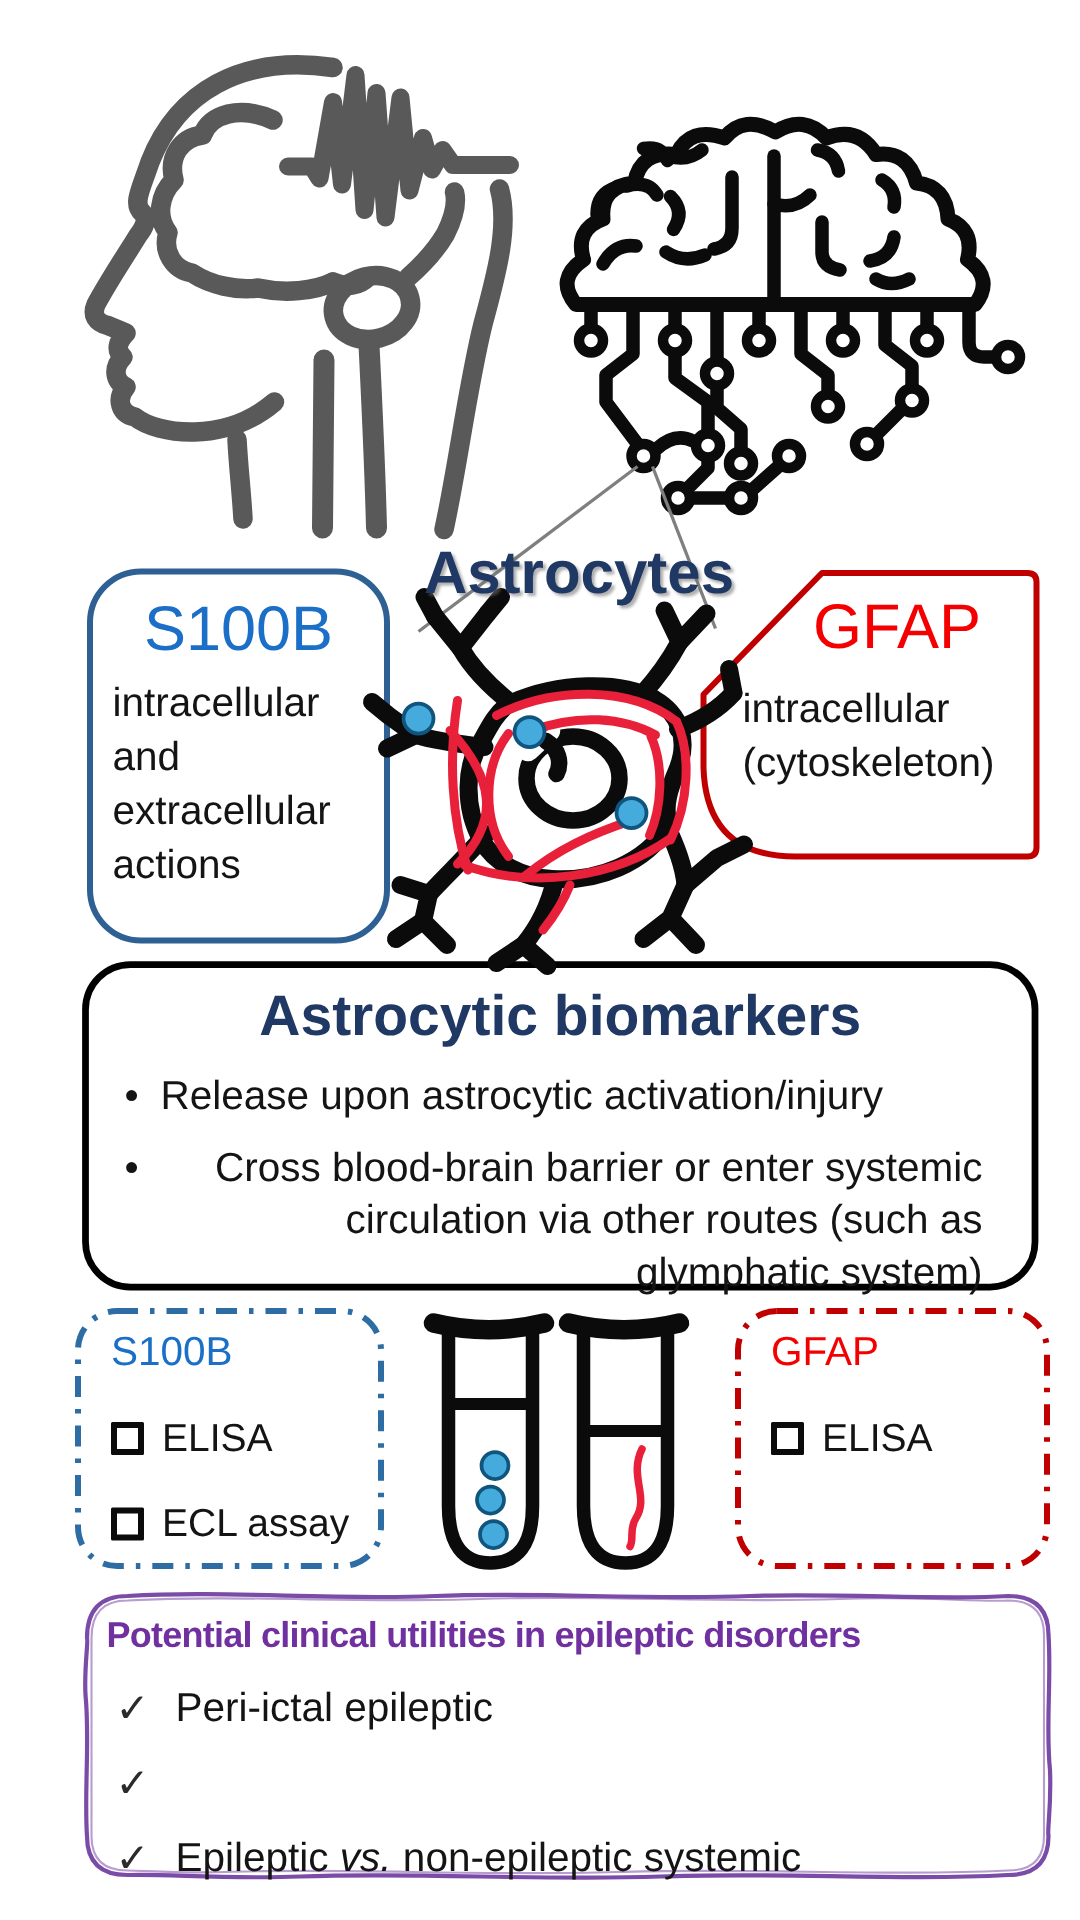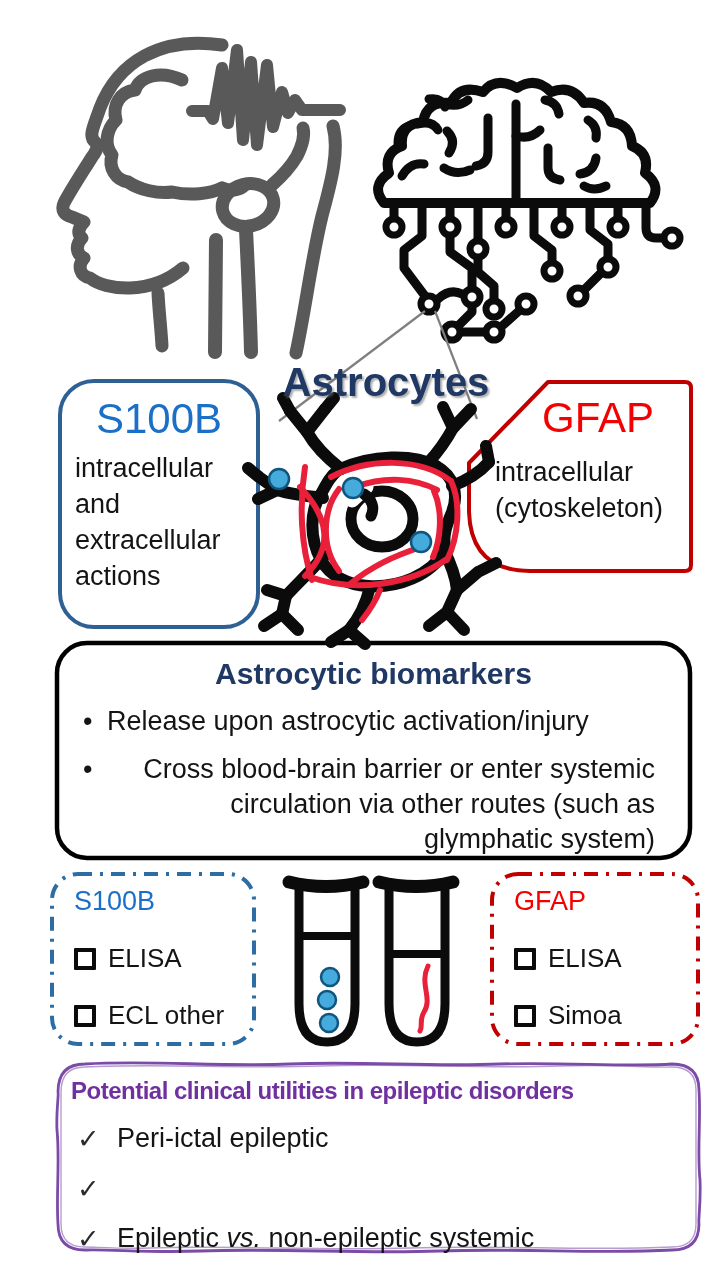--- a/index.html
+++ b/index.html
@@ -26,21 +26,21 @@
   
   .astro-title{left:250px;top:360px;width:272px;text-align:center;font-size:40px;font-weight:600;
                color:var(--navy);text-shadow:2px 2px 2px rgba(110,110,110,.55);}
   .s100b-box{left:60px;top:381px;width:198px;height:246px;}
   .s100b-box .bigtitle{margin-top:14px;text-align:center;font-size:42px;color:var(--blue_text);}
   .s100b-box .body{margin:8px 0 0 15px;font-size:27px;line-height:1.33;white-space:pre-line;color:var(--ink);}
   .gfap-box{left:469px;top:382px;width:222px;height:190px;}
   .gfap-box .bigtitle{margin-top:12px;padding-left:36px;text-align:center;font-size:42px;color:var(--red_text);}
   .gfap-box .body{margin:12px 0 0 26px;font-size:27px;line-height:1.35;white-space:pre-line;color:var(--ink);}
   .bio-box{left:57px;top:643px;width:633px;height:215px;box-sizing:border-box;padding:14px 26px 0 26px;}
-  .bio-box .title{text-align:center;font-size:30px;font-weight:bold;color:var(--navy);}
+  .bio-box .title{text-align:center;font-size:38px;font-weight:bold;color:var(--navy);}
   .bio-box .bullets{margin-top:13px;}
   .bullet-row{display:flex;margin-bottom:13px;}
   .bullet-mark{width:24px;flex:0 0 24px;font-size:27px;line-height:1.3;color:var(--ink);}
   .bullet-text{font-size:27px;line-height:1.3;max-width:548px;color:var(--ink);text-align:right;}
   .assay-box{box-sizing:border-box;padding:12px 0 0 22px;}
   .assay-s100b{left:52px;top:874px;width:202px;height:170px;}
   .assay-gfap{left:492px;top:874px;width:206px;height:170px;}
   .assay-title{font-size:27px;}
   .assay-s100b .assay-title{color:var(--blue_text);}
   .assay-gfap .assay-title{color:var(--red_text);}
@@ -256,34 +256,30 @@
 </div>
 
 <div class="txt assay-box assay-s100b">
   <div class="assay-title">S100B</div>
   <div class="assay-item">
     <span class="chk"></span>
     <span>ELISA</span>
   </div>
   <div class="assay-item">
     <span class="chk"></span>
-    <span>ECL other</span>
+    <span>ECL assay</span>
   </div>
 </div>
 
 <div class="txt assay-box assay-gfap">
   <div class="assay-title">GFAP</div>
   <div class="assay-item">
     <span class="chk"></span>
     <span>ELISA</span>
   </div>
-  <div class="assay-item">
-    <span class="chk"></span>
-    <span>Simoa</span>
-  </div>
 </div>
 
 <div class="txt clinical-box">
   <div class="clinical-title">Potential clinical utilities in epileptic disorders</div>
   <div class="clinical-item">
     <span class="checkmark">✓</span>
     <span><span>Peri-ictal epileptic</span><span class="vs"></span><span></span></span>
   </div>
   <div class="clinical-item">
     <span class="checkmark">✓</span>

